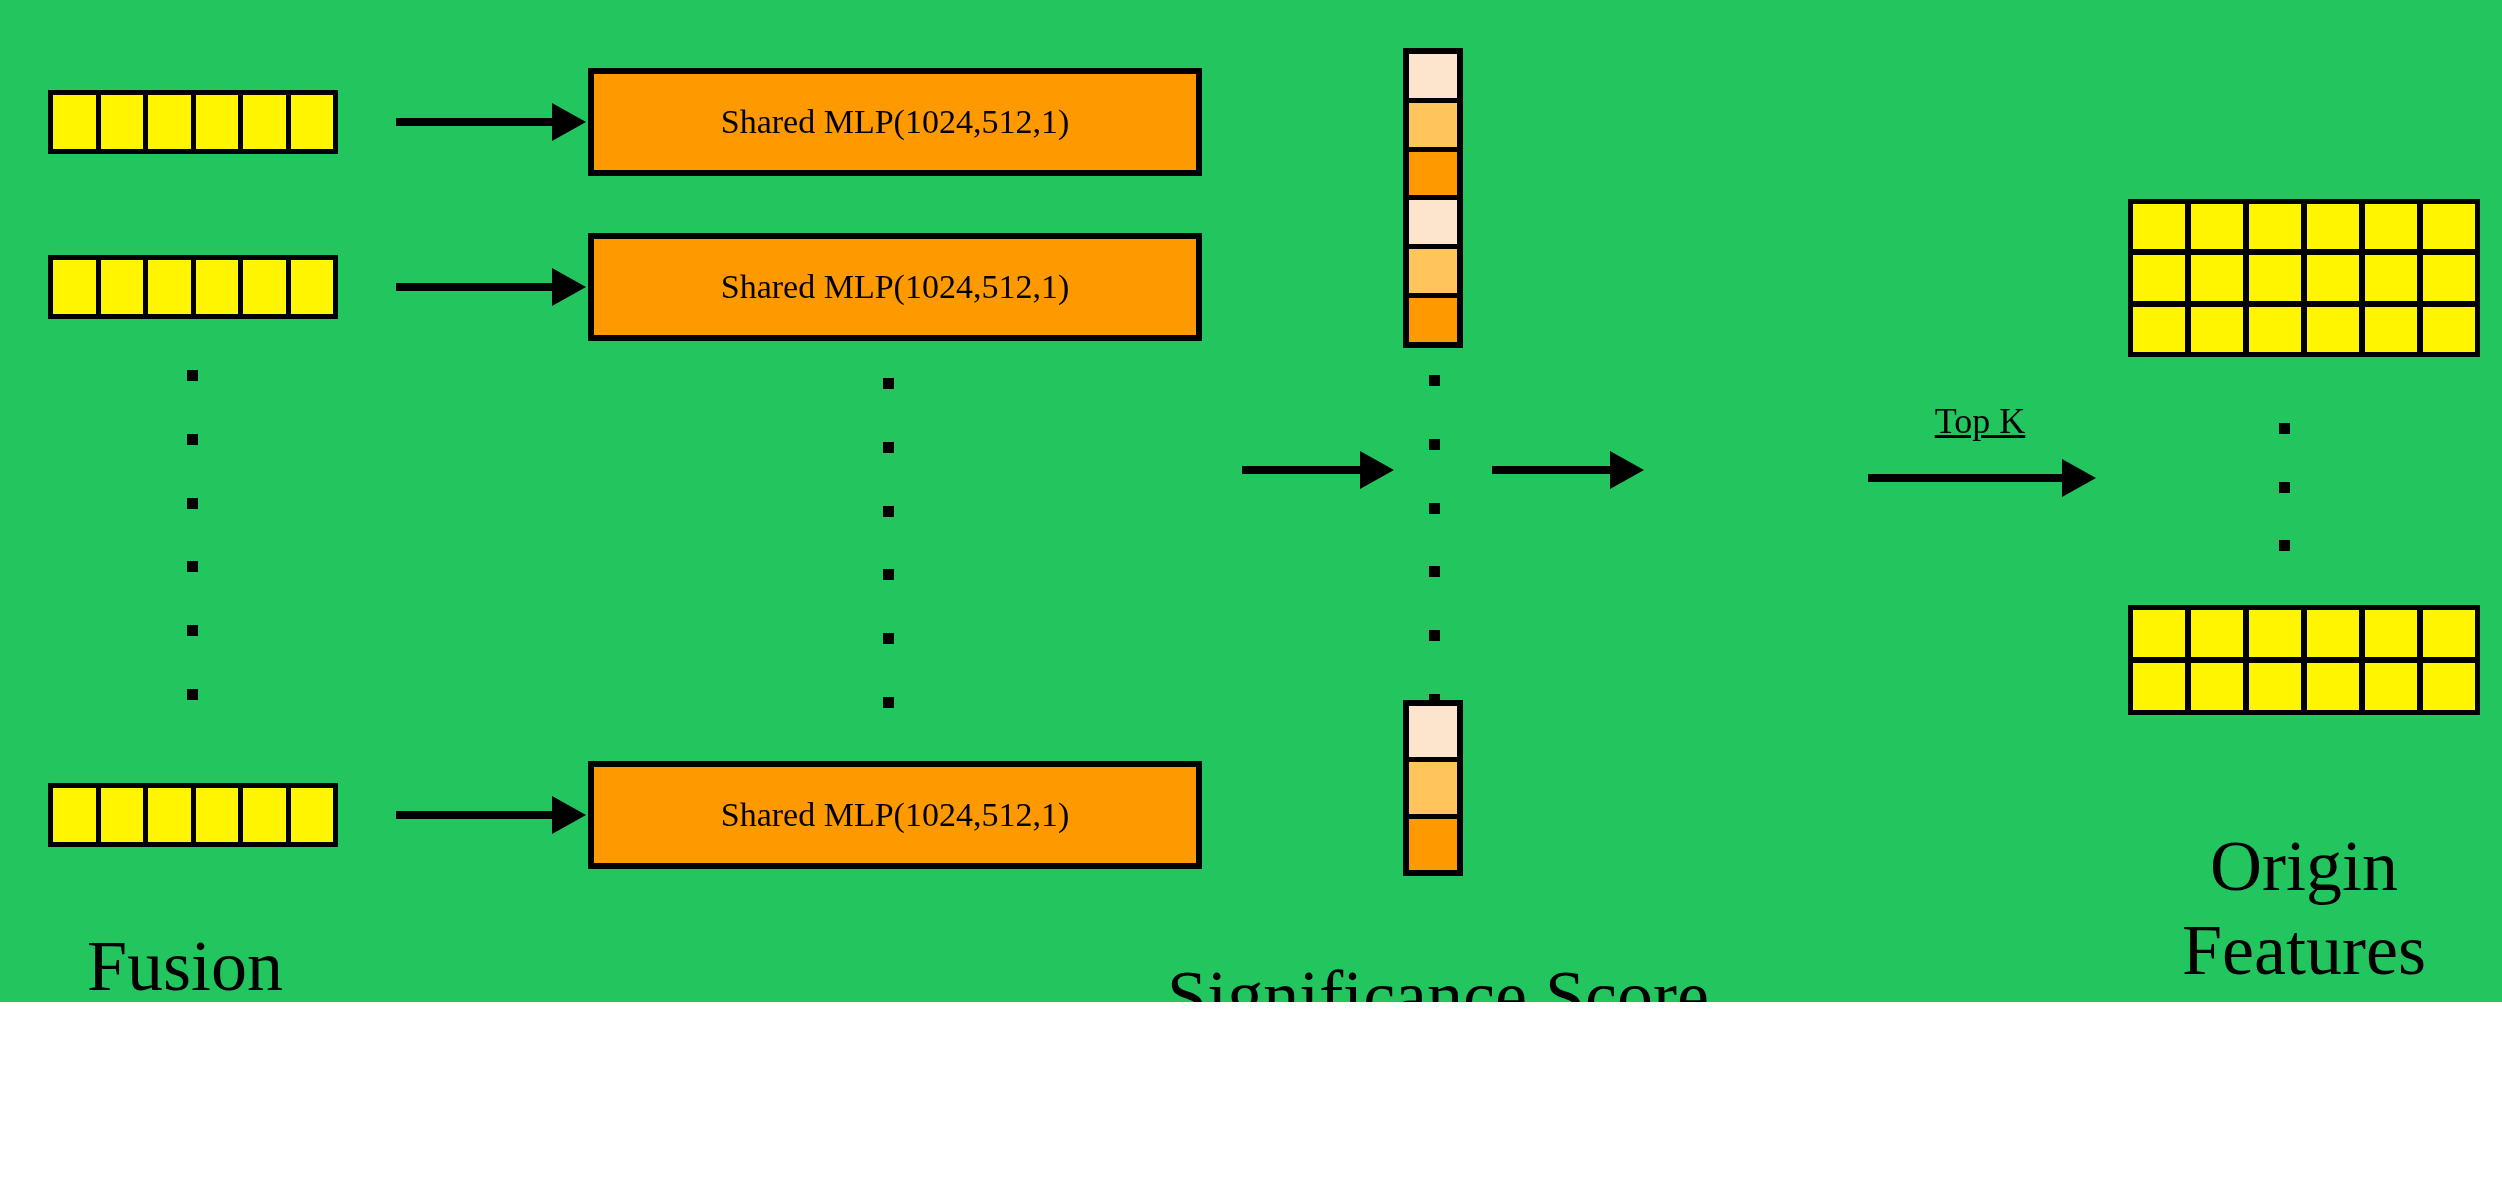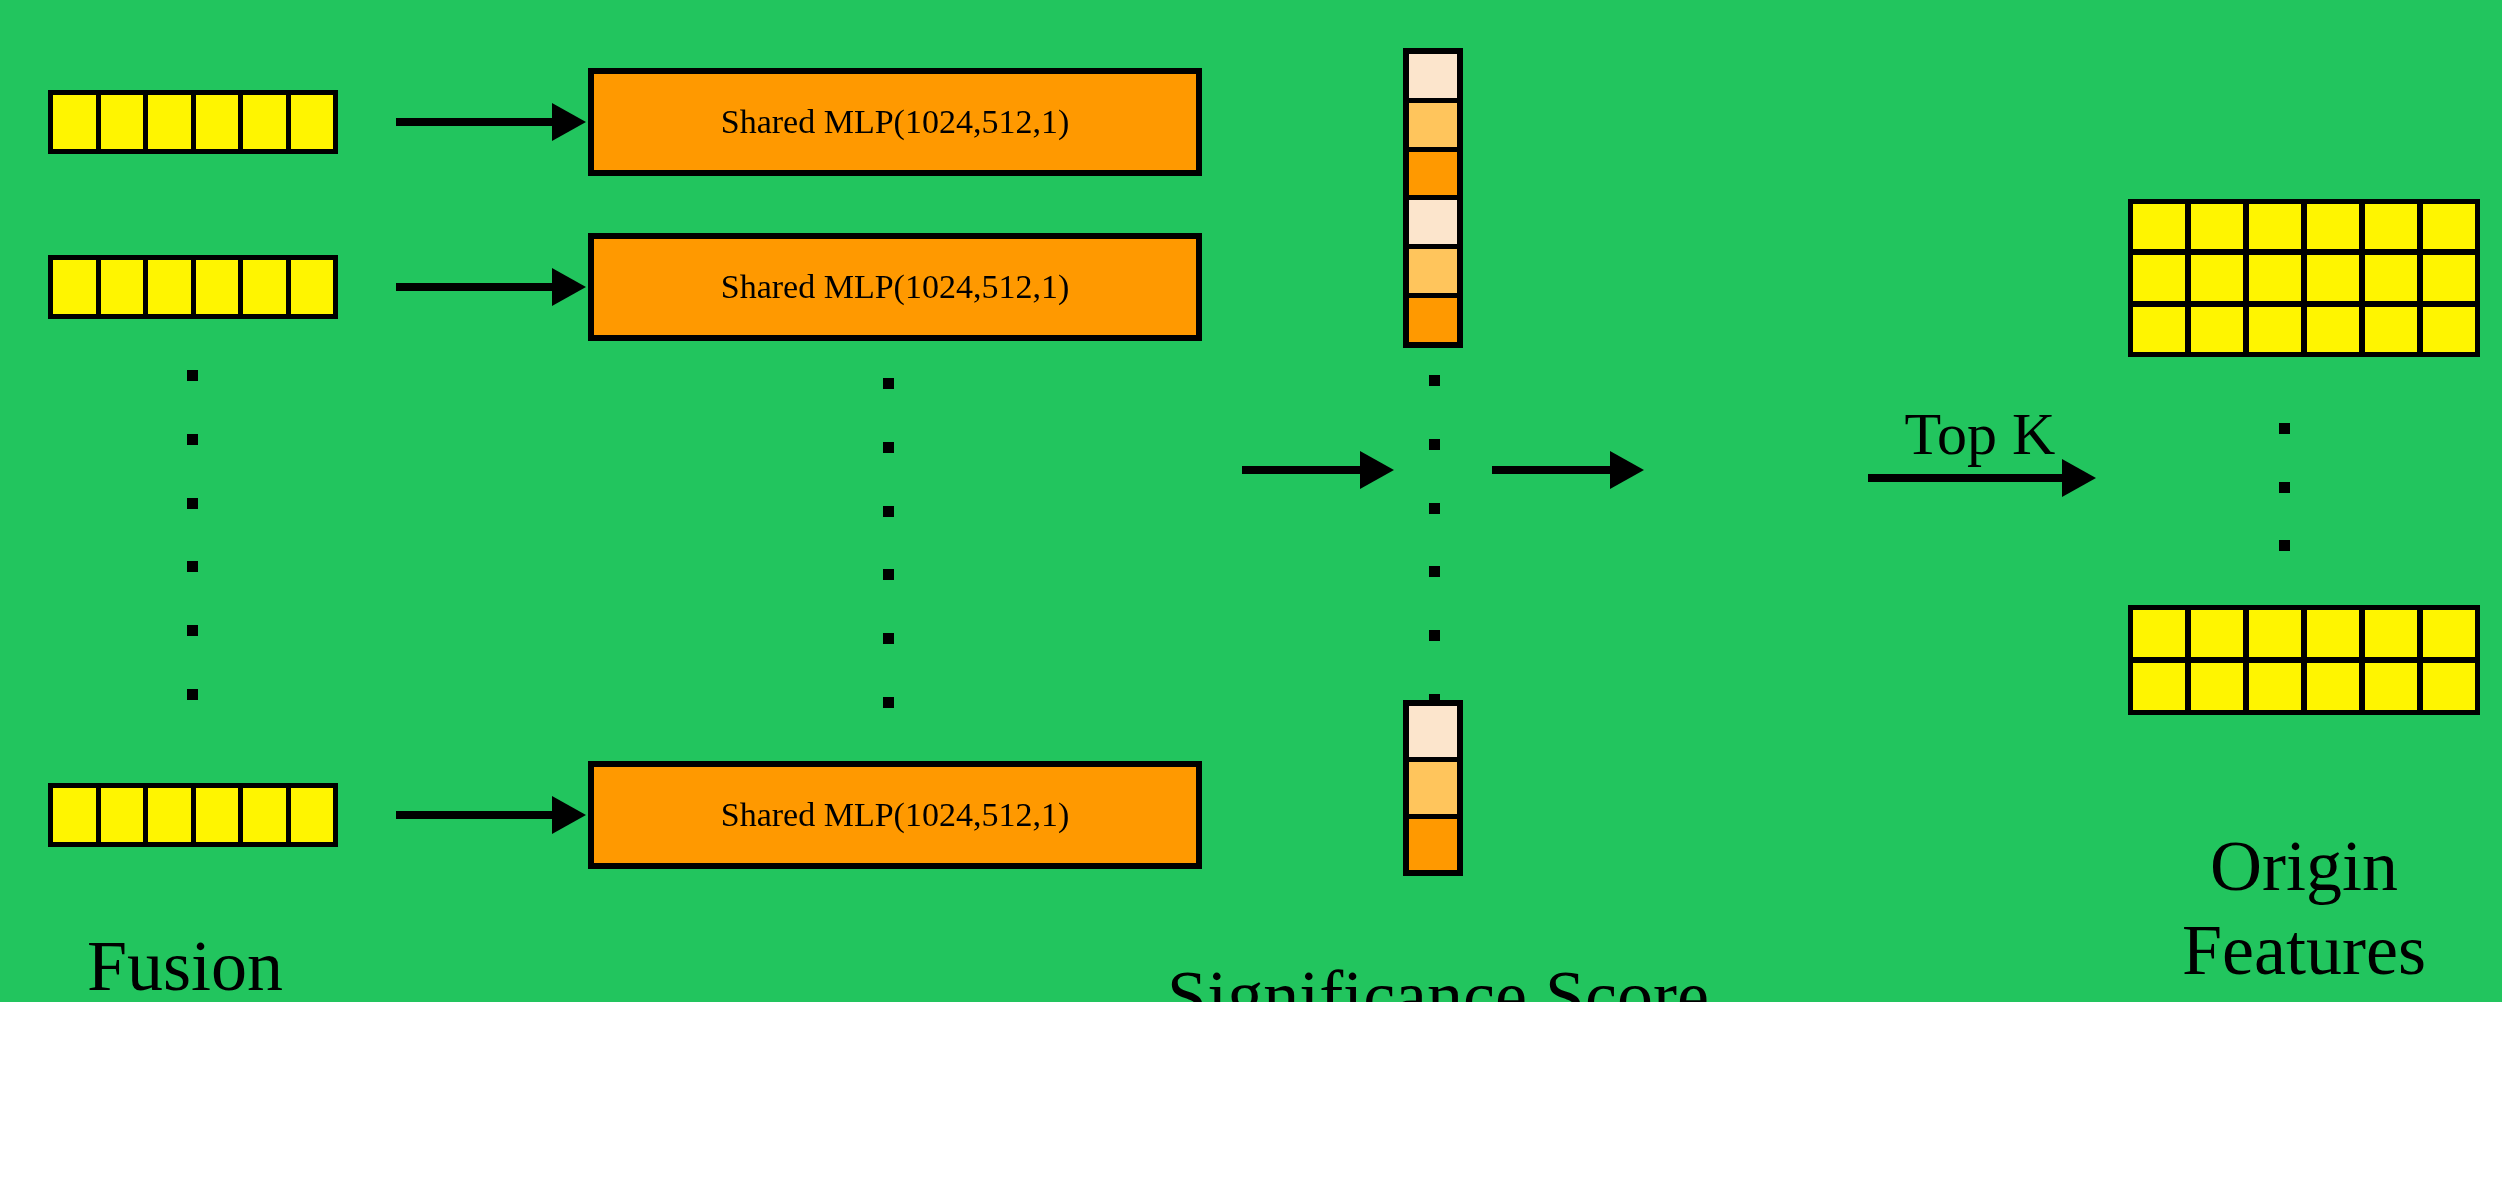--- a/index.html
+++ b/index.html
@@ -133,23 +133,24 @@
     position: absolute;
     text-align: center;
     color: #000000;
     font-size: 72px;
     line-height: 1.16;
     white-space: pre-line;
   }
   .small-label {
     position: absolute;
     color: #000000;
-    font-size: 60px;
+    font-size: 36px;
     text-align: center;
     white-space: nowrap;
+    text-decoration: underline;
   }
 </style>
 </head>
 <body>
 
 <div id="stage">
 
   <div class="feat-row" style="left:48px; top:90px; width:290px; height:64px;">
     <div class="feat-cell"></div>
     <div class="feat-cell"></div>

